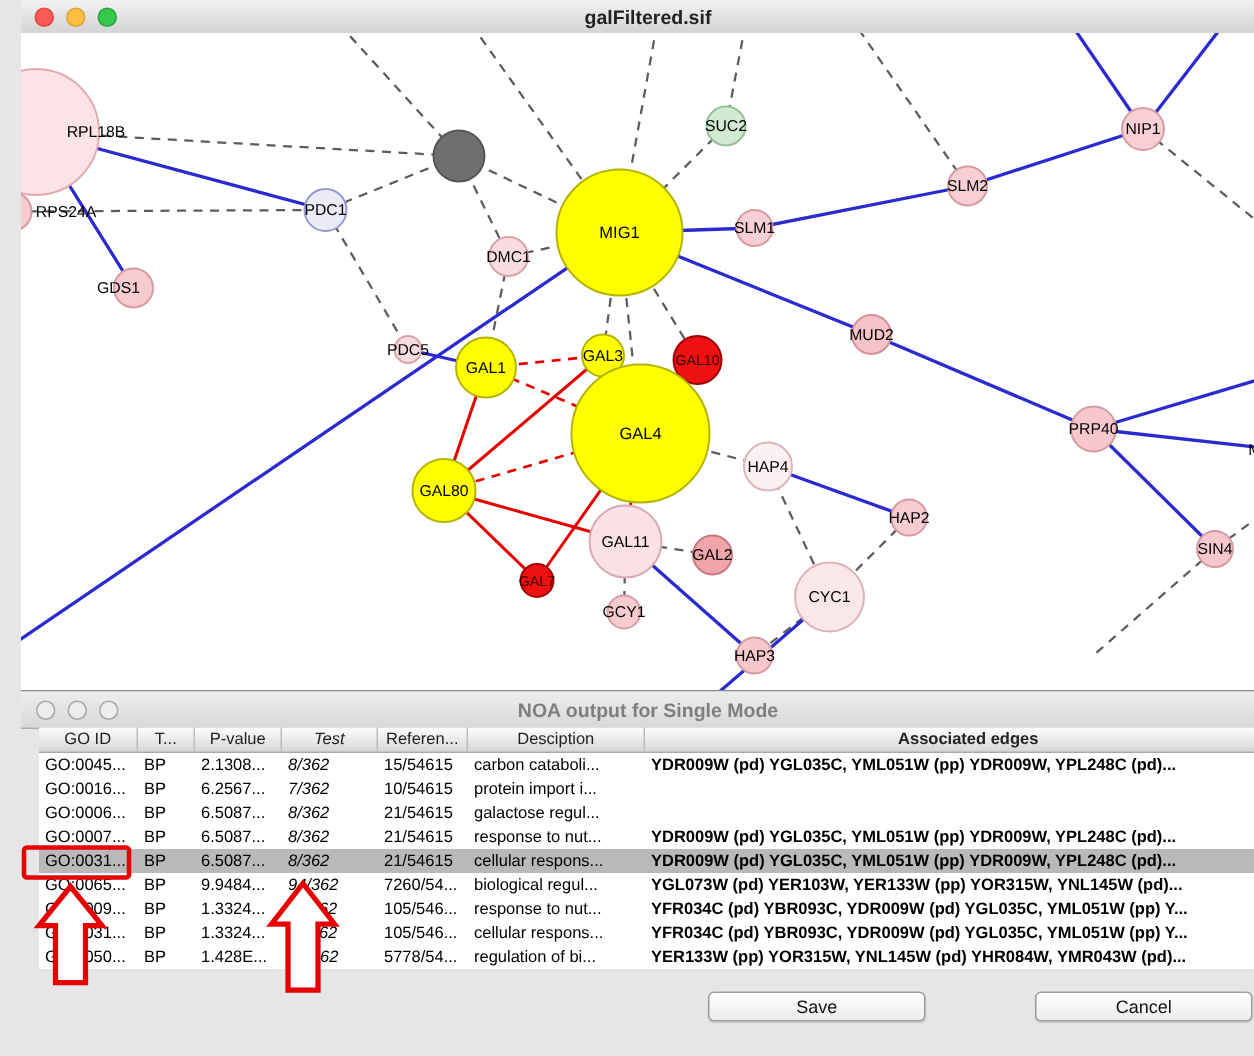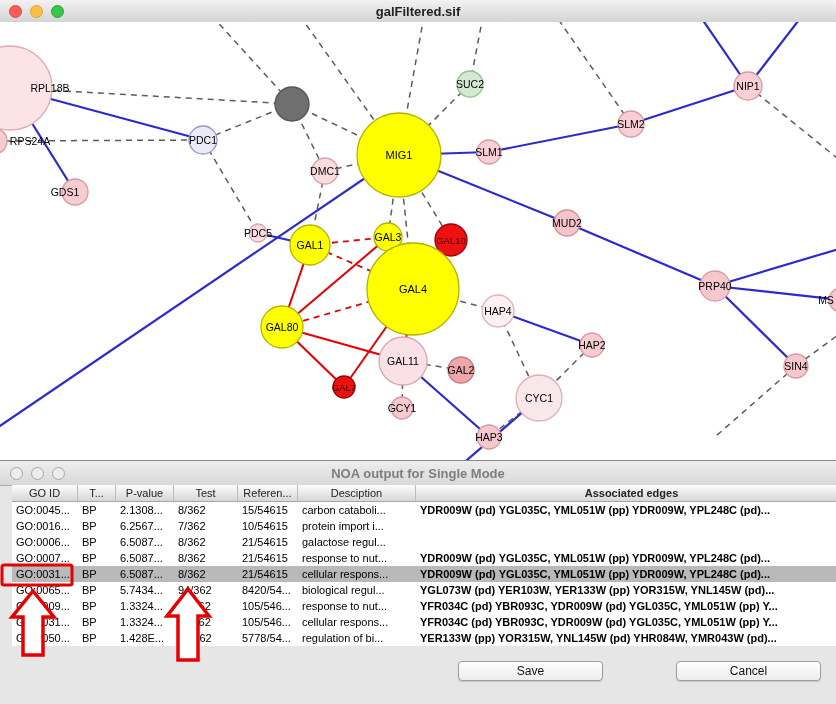--- a/index.html
+++ b/index.html
@@ -1,18 +1,18 @@
 <!DOCTYPE html>
 <html><head>
 <meta charset="utf-8">
 <style>
   html,body{margin:0;padding:0;}
   body{width:836px;height:704px;position:relative;overflow:hidden;
        font-family:"Liberation Sans",sans-serif;background:#e6e6e6;}
-  .stage{position:absolute;inset:0;}
+  .stage{position:absolute;inset:0;margin-left:14px;}
 
   
   .window-top{position:absolute;top:0;left:0;width:836px;height:460px;background:#fff;}
   .titlebar{position:absolute;top:0;left:0;right:0;height:22px;
             background:linear-gradient(#f2f2f2,#d4d4d4);border-bottom:1px solid #9f9f9f;
             display:flex;align-items:center;justify-content:center;}
   .titlebar .title{font-size:13px;font-weight:bold;color:#222;}
   .lights{position:absolute;left:9px;top:5px;display:flex;gap:8px;}
   .light{width:11px;height:11px;border-radius:50%;display:inline-block;}
   .light.red{background:#fc5b57;border:1px solid #e2463f;}
@@ -33,21 +33,21 @@
 
   .table{position:absolute;top:24px;left:12px;width:836px;}
   .thead{height:17px;display:flex;background:linear-gradient(#fdfdfd,#d6d6d6);
          border-bottom:1px solid #a9a9a9;box-sizing:border-box;}
   .th{font-size:11px;color:#222;display:flex;align-items:center;justify-content:center;
       border-right:1px solid #bcbcbc;box-sizing:border-box;overflow:hidden;white-space:nowrap;}
   .tbody{background:#fff;}
   .tr{height:16px;display:flex;align-items:center;background:#ffffff;}
   .tr.selected{background:#b9b9b9;}
   .td{font-size:11px;color:#000;padding-left:4px;white-space:nowrap;overflow:hidden;box-sizing:border-box;}
-  .c0{width:66px;} .c1{width:38px;} .c2{width:58px;} .c3{width:64px;}
+  .c0{width:66px;} .c1{width:38px;} .c2{width:58px;} .c3{width:64px;font-style:italic;}
   .c4{width:60px;} .c5{width:118px;} .c6{width:432px;font-weight:bold;}
 
   .btnrow{position:absolute;top:200px;left:0;right:0;height:22px;}
   .macbtn{position:absolute;height:20px;width:145px;border:1px solid #9d9d9d;border-radius:4px;
           background:linear-gradient(#ffffff,#ececec);font-family:"Liberation Sans",sans-serif;
           font-size:12px;color:#111;box-shadow:0 1px 1px rgba(0,0,0,0.15);}
   .macbtn.save{left:458px;}
   .macbtn.cancel{left:676px;}
 
   
@@ -242,23 +242,23 @@
             <div class="td c1">BP</div>
             <div class="td c2">6.5087...</div>
             <div class="td c3">8/362</div>
             <div class="td c4">21/54615</div>
             <div class="td c5">cellular respons...</div>
             <div class="td c6">YDR009W (pd) YGL035C, YML051W (pp) YDR009W, YPL248C (pd)...</div>
           </div>
           <div class="tr">
             <div class="td c0">GO:0065...</div>
             <div class="td c1">BP</div>
-            <div class="td c2">5.7434...</div>
+            <div class="td c2">9.9484...</div>
             <div class="td c3">94/362</div>
-            <div class="td c4">8420/54...</div>
+            <div class="td c4">7260/54...</div>
             <div class="td c5">biological regul...</div>
             <div class="td c6">YGL073W (pd) YER103W, YER133W (pp) YOR315W, YNL145W (pd)...</div>
           </div>
           <div class="tr">
             <div class="td c0">GO:0009...</div>
             <div class="td c1">BP</div>
             <div class="td c2">1.3324...</div>
             <div class="td c3">11/362</div>
             <div class="td c4">105/546...</div>
             <div class="td c5">response to nut...</div>

